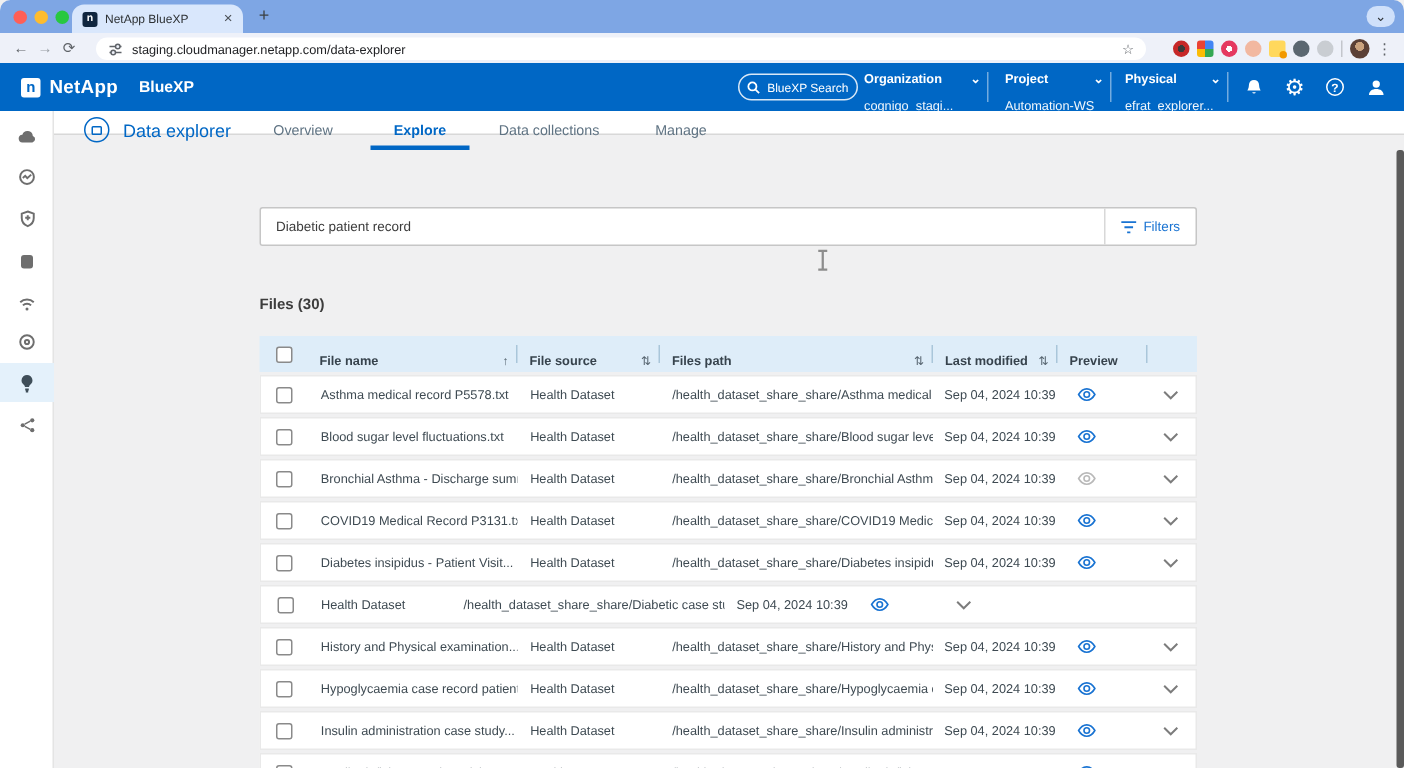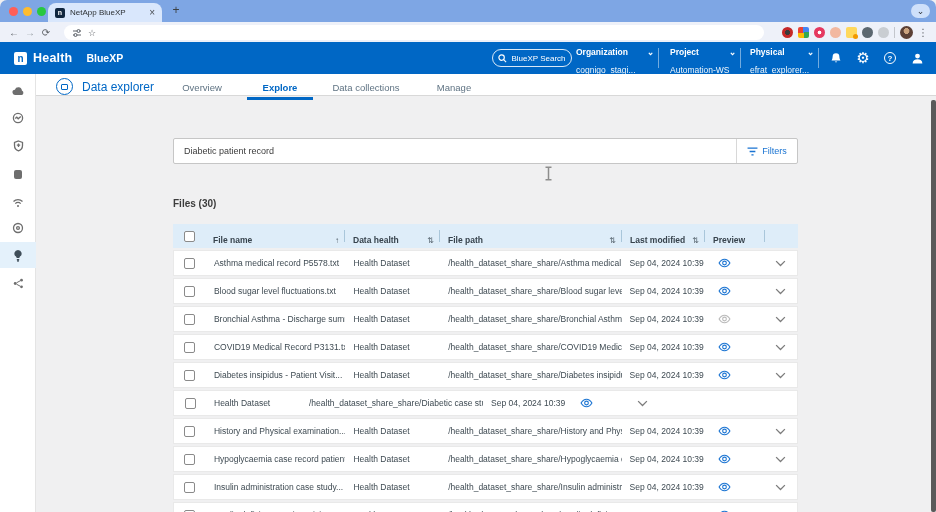--- a/index.html
+++ b/index.html
@@ -52,21 +52,21 @@
   .ctx-org { left:576px; width:78px; }
   .ctx-proj { left:670px; width:66px; }
   .ctx-conn { left:750px; width:64px; }
   .hdiv { position:absolute; top:6px; width:1px; height:20px; background:rgba(255,255,255,.45); }
   .hd1{left:658px;} .hd2{left:740px;} .hd3{left:818px;}
   .hdricons { position:absolute; right:12px; top:0; height:32px; display:flex; align-items:center; gap:13px; }
   .hicon { width:14px; height:14px; display:flex; align-items:center; justify-content:center; font-size:13px; color:#fff; }
   .helpc { width:12px; height:12px; border:1.2px solid #fff; border-radius:50%; font-size:8px; font-weight:bold; display:flex; align-items:center; justify-content:center; }
 
   
-  .subhdr { position:absolute; left:36px; top:74px; width:900px; height:22px; background:#fff; border-bottom:1px solid #d8d8d8; }
+  .subhdr { position:absolute; left:36px; top:74px; width:900px; height:16px; background:#fff; border-bottom:1px solid #d8d8d8; }
   .dx-iconwrap { position:absolute; left:20px; top:4px; width:17px; height:17px; border:1.4px solid #0067c5; border-radius:50%; display:flex; align-items:center; justify-content:center; }
   .dx-inner { width:7px; height:6px; border:1.2px solid #0067c5; border-radius:1px; }
   .pagetitle { position:absolute; left:46px; top:6px; font-size:12px; color:#0067c5; }
   .tabbar-tab { position:absolute; top:0; height:26px; display:flex; align-items:center; justify-content:center; font-size:9.5px; color:#5f7383; }
   .t-ov { left:131px; width:70px; } .t-ex { left:211px; width:66px; } .t-dc { left:287px; width:86px; } .t-mg { left:390px; width:56px; }
   .tabbar-tab.active { color:#0067c5; font-weight:bold; }
   .tabbar-tab.active::after { content:''; position:absolute; left:0; right:0; bottom:0; height:3px; background:#0067c5; }
 
   
   .sidebar { position:absolute; left:0; top:74px; width:36px; height:438px; background:#fff; border-right:1px solid #e4e4e4; }
@@ -128,40 +128,41 @@
 <div class="urlrow">
   <span class="navbtn" style="margin-left:6px">←</span>
   <span class="navbtn fwd">→</span>
   <span class="navbtn">⟳</span>
   <div class="urlpill">
     <svg class="tune-icon" width="10" height="10" viewBox="0 0 10 10">
         <path d="M1 3h8M1 7h8" stroke="#5f6368" stroke-width="1"></path>
         <circle cx="6.5" cy="3" r="1.5" fill="#eef1f9" stroke="#5f6368" stroke-width="1"></circle>
         <circle cx="3.5" cy="7" r="1.5" fill="#eef1f9" stroke="#5f6368" stroke-width="1"></circle>
       </svg>
+    <span class="urltext">staging.cloudmanager.netapp.com/data-explorer</span>
     <span class="starbtn">☆</span>
   </div>
   <div class="extrow">
     <span class="ext e1"></span>
     <span class="ext e2"></span>
     <span class="ext e3"></span>
     <span class="ext e4"></span>
     <span class="ext e5"></span>
     <span class="ext e6"></span>
     <span class="ext e7"></span>
     <span class="extdiv"></span>
     <span class="avatar"></span>
     <span class="menu3">⋮</span>
   </div>
 </div>
 
 <div class="bluehdr">
   <div class="brandwrap">
     <span class="nlogo">n</span>
-    <span class="brand">Health</span>
+    <span class="brand">NetApp</span>
     <span class="product">BlueXP</span>
   </div>
   <div class="xsearch">
     <svg width="9" height="9" viewBox="0 0 10 10">
         <circle cx="4" cy="4" r="3" fill="none" stroke="#fff" stroke-width="1.3"></circle>
         <path d="M6.3 6.3L9 9" stroke="#fff" stroke-width="1.3"></path>
       </svg>
     <span>BlueXP Search</span>
   </div>
   <div class="ctxblock ctx-org">
@@ -289,25 +290,25 @@
   <div class="tablewrap">
     <div class="thead">
       <span class="thd c-cb">
           <span class="cbx"></span>
         </span>
       <span class="thd c-name sep">
           <span>File name</span>
           <span class="sortg">↑</span>
         </span>
       <span class="thd c-src sep">
-          <span>Data health</span>
+          <span>File source</span>
           <span class="sortg">⇅</span>
         </span>
       <span class="thd c-path sep">
-          <span>File path</span>
+          <span>Files path</span>
           <span class="sortg">⇅</span>
         </span>
       <span class="thd c-mod sep">
           <span>Last modified</span>
           <span class="sortg">⇅</span>
         </span>
       <span class="thd c-prev sep">
           <span>Preview</span>
         </span>
       <span class="thd c-chev"></span>

